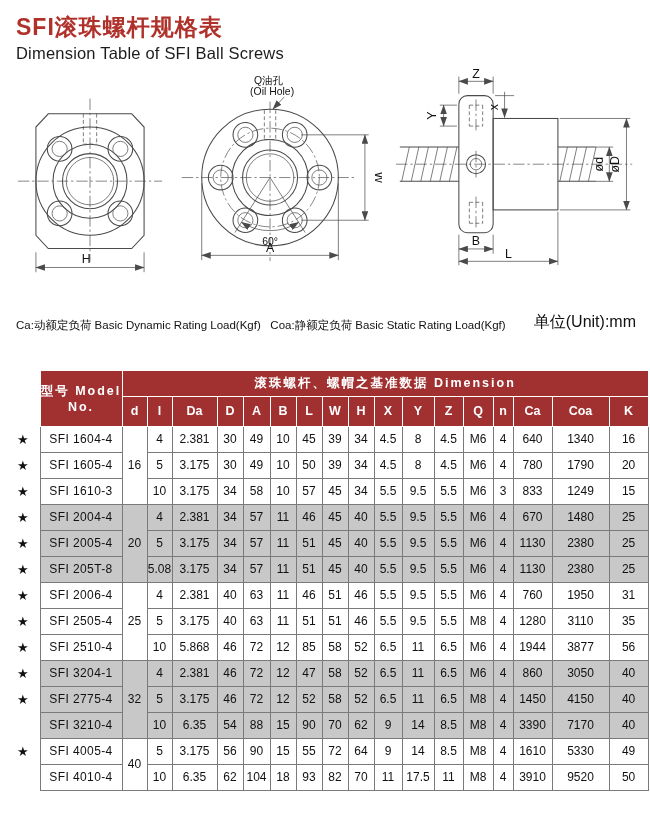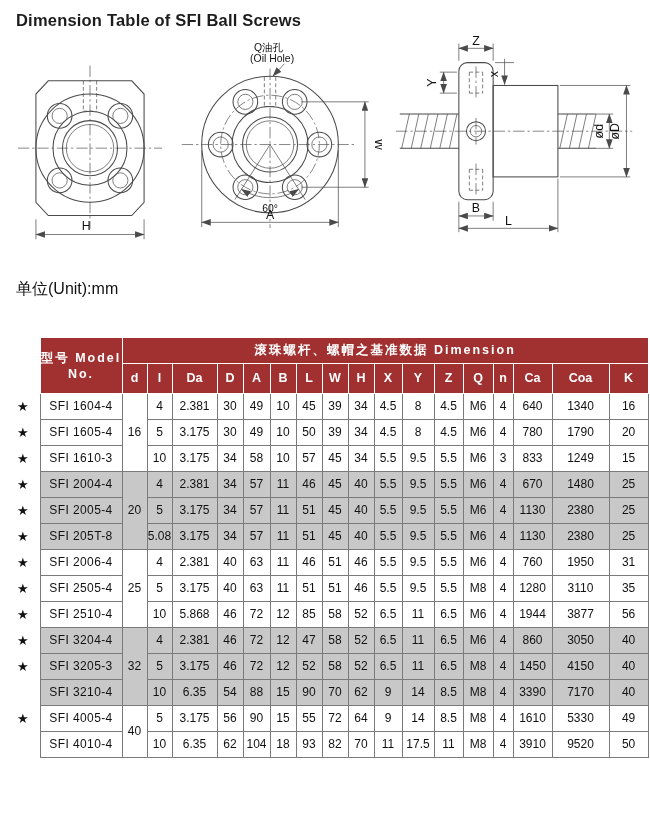--- a/index.html
+++ b/index.html
@@ -3,21 +3,21 @@
 <meta charset="utf-8">
 <style>
   html,body{margin:0;padding:0}
   body{
     width:650px;height:816px;background:#ffffff;
     font-family:"Liberation Sans","DejaVu Sans",sans-serif;color:#111;
     position:relative;overflow:hidden;
   }
   .page{padding:10px 8px 0 10px}
   .title-zh{color:#B0302A;font-size:23px;font-weight:bold;letter-spacing:1px;margin:2px 0 0 6px}
-  .title-en{font-size:16.5px;color:#1c1c1c;margin:1px 0 0 6px;letter-spacing:.2px;font-weight:bold}
+  .title-en{font-size:16.5px;color:#1c1c1c;margin:1px 0 0 6px;letter-spacing:.2px;font-weight:normal}
   .drawings{display:flex;justify-content:space-between;align-items:flex-start;padding:0 6px;margin-top:2px}
   .fig1{margin-top:26px}
   .fig2{margin-top:8px}
   .fig3{margin-top:2px}
   
   .o{stroke:#4a4a4a;stroke-width:1.1;fill:none}
   .t{stroke:#4a4a4a;stroke-width:.75;fill:none}
   .cl{stroke:#4a4a4a;stroke-width:.7;fill:none;stroke-dasharray:12 3 2.5 3}
   .hd{stroke-dasharray:4 2.5}
   .lab{font-size:13px;fill:#111}
@@ -35,20 +35,21 @@
   td.star-cell{text-align:left;font-size:13px;padding-left:1px}
   tr.shade td{background:#C8C8C8}
   tr.shade td.star-cell{background:#fff}
   td.model-cell{letter-spacing:.4px}
 </style>
 </head>
 <body>
 
 <div class="page">
 
+  <div class="title-zh">SFI滚珠螺杆规格表</div>
   <div class="title-en">Dimension Table of SFI Ball Screws</div>
 
   <div class="drawings">
 
     <svg class="fig1" width="148" height="186" viewBox="0 0 156 196">
       <defs>
         <marker id="arr" viewBox="0 0 10 7" markerWidth="10" markerHeight="7" refX="9.5" refY="3.5" orient="auto-start-reverse" markerUnits="userSpaceOnUse">
           <path d="M0,0 L10,3.5 L0,7 Z" fill="#4a4a4a"></path>
         </marker>
       </defs>
@@ -187,20 +188,21 @@
       <line class="t" x1="66" y1="191" x2="102" y2="191" marker-start="url(#arr)" marker-end="url(#arr)"></line>
       <text class="lab" x="84" y="187" text-anchor="middle">B</text>
       <line class="t" x1="170" y1="152" x2="170" y2="208"></line>
       <line class="t" x1="66" y1="204" x2="170" y2="204" marker-start="url(#arr)" marker-end="url(#arr)"></line>
       <text class="lab" x="118" y="200" text-anchor="middle">L</text>
     </svg>
   </div>
 
   <div class="legend">
     <div class="legend-row2">
+      <span>Ca:动额定负荷 Basic Dynamic Rating Load(Kgf)   Coa:静额定负荷 Basic Static Rating Load(Kgf)</span>
       <span class="unit">单位(Unit):mm</span>
     </div>
   </div>
 
   <table>
     <colgroup>
       <col style="width:24px">
         <col style="width:82px">
         <col style="width:25px">
         <col style="width:25px">
@@ -425,42 +427,42 @@
           <td>11</td>
           <td>6.5</td>
           <td>M6</td>
           <td>4</td>
           <td>1944</td>
           <td>3877</td>
           <td>56</td>
         </tr>
         <tr class="shade">
           <td class="star-cell">★</td>
-          <td class="model-cell">SFI 3204-4</td>
+          <td class="model-cell">SFI 3204-1</td>
           <td class="d-cell" rowspan="3">32</td>
           <td>4</td>
           <td>2.381</td>
           <td>46</td>
           <td>72</td>
           <td>12</td>
           <td>47</td>
           <td>58</td>
           <td>52</td>
           <td>6.5</td>
           <td>11</td>
           <td>6.5</td>
           <td>M6</td>
           <td>4</td>
           <td>860</td>
           <td>3050</td>
           <td>40</td>
         </tr>
         <tr class="shade">
           <td class="star-cell">★</td>
-          <td class="model-cell">SFI 3205-3</td>
+          <td class="model-cell">SFI 2775-4</td>
           <td>5</td>
           <td>3.175</td>
           <td>46</td>
           <td>72</td>
           <td>12</td>
           <td>52</td>
           <td>58</td>
           <td>52</td>
           <td>6.5</td>
           <td>11</td>

